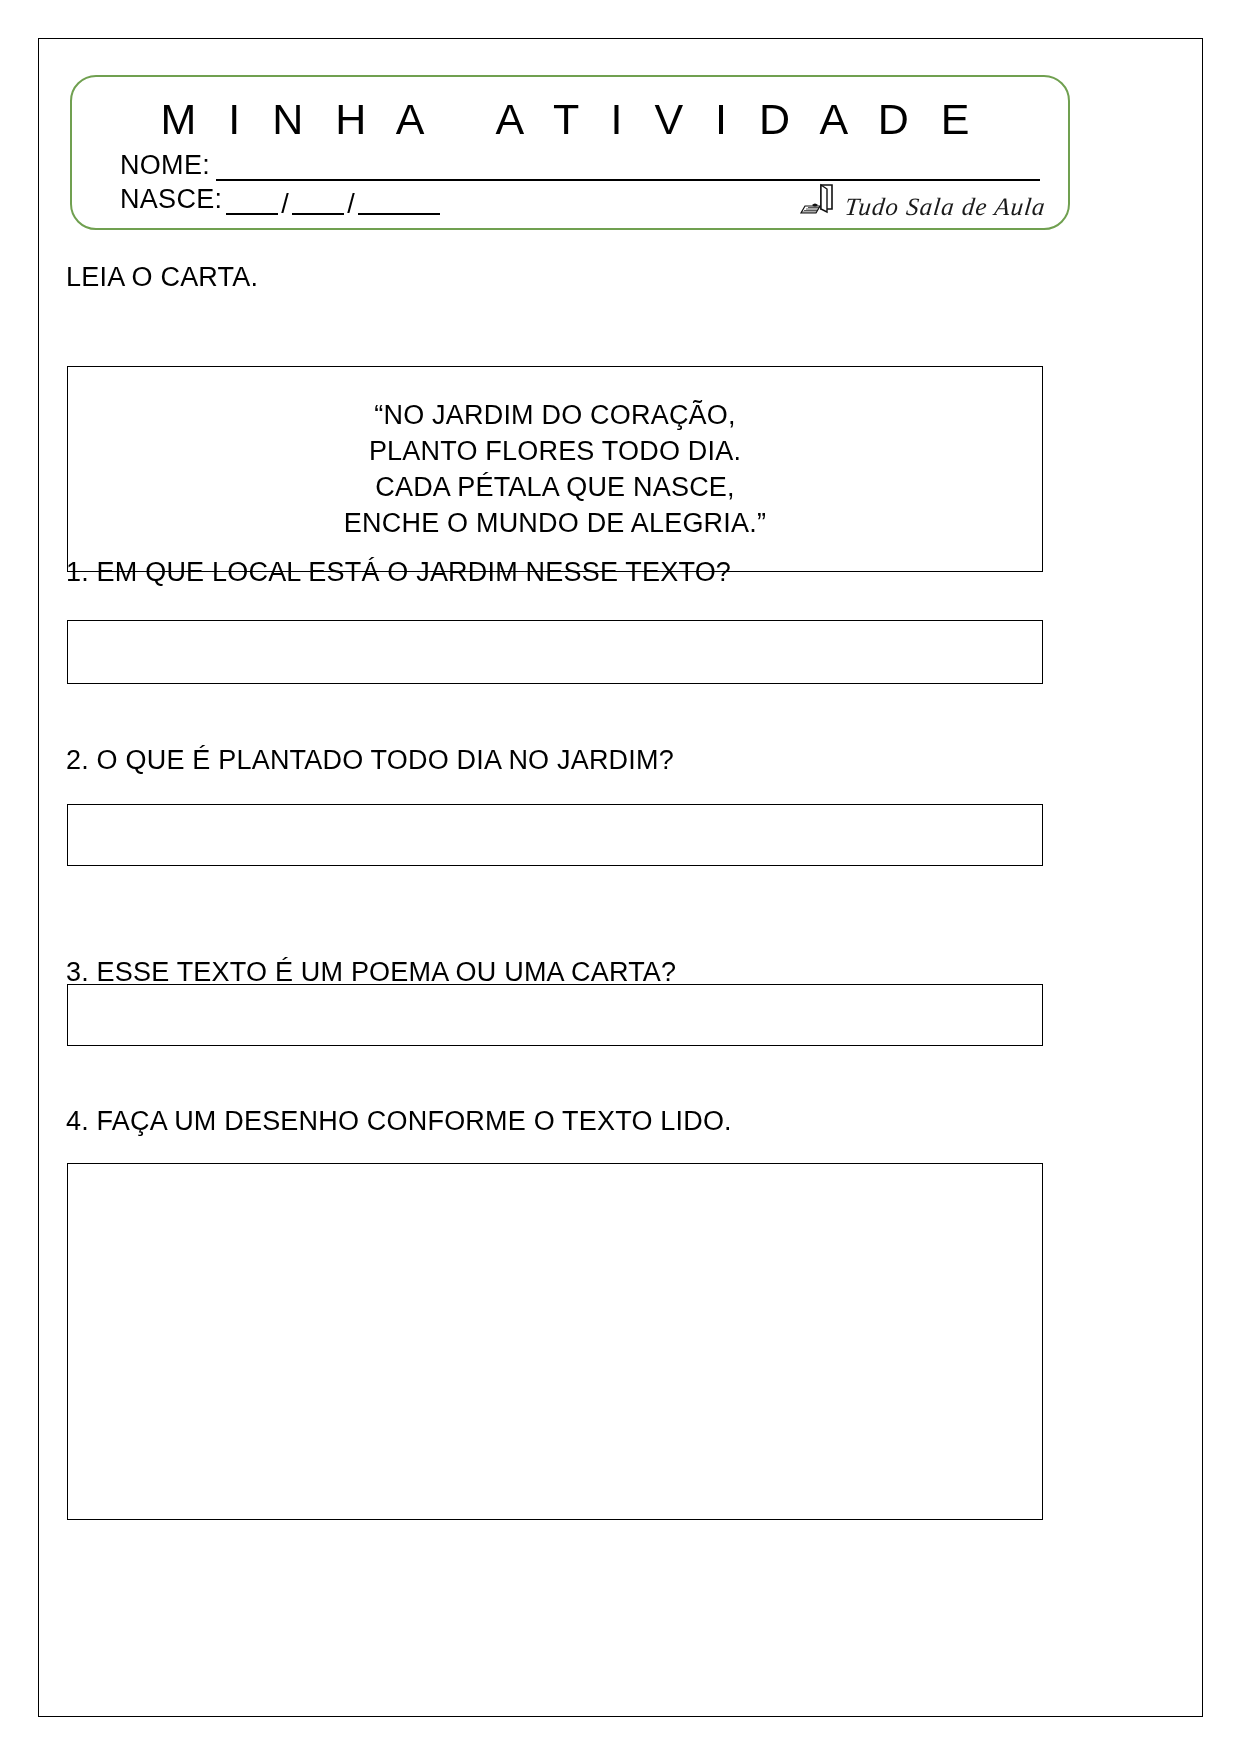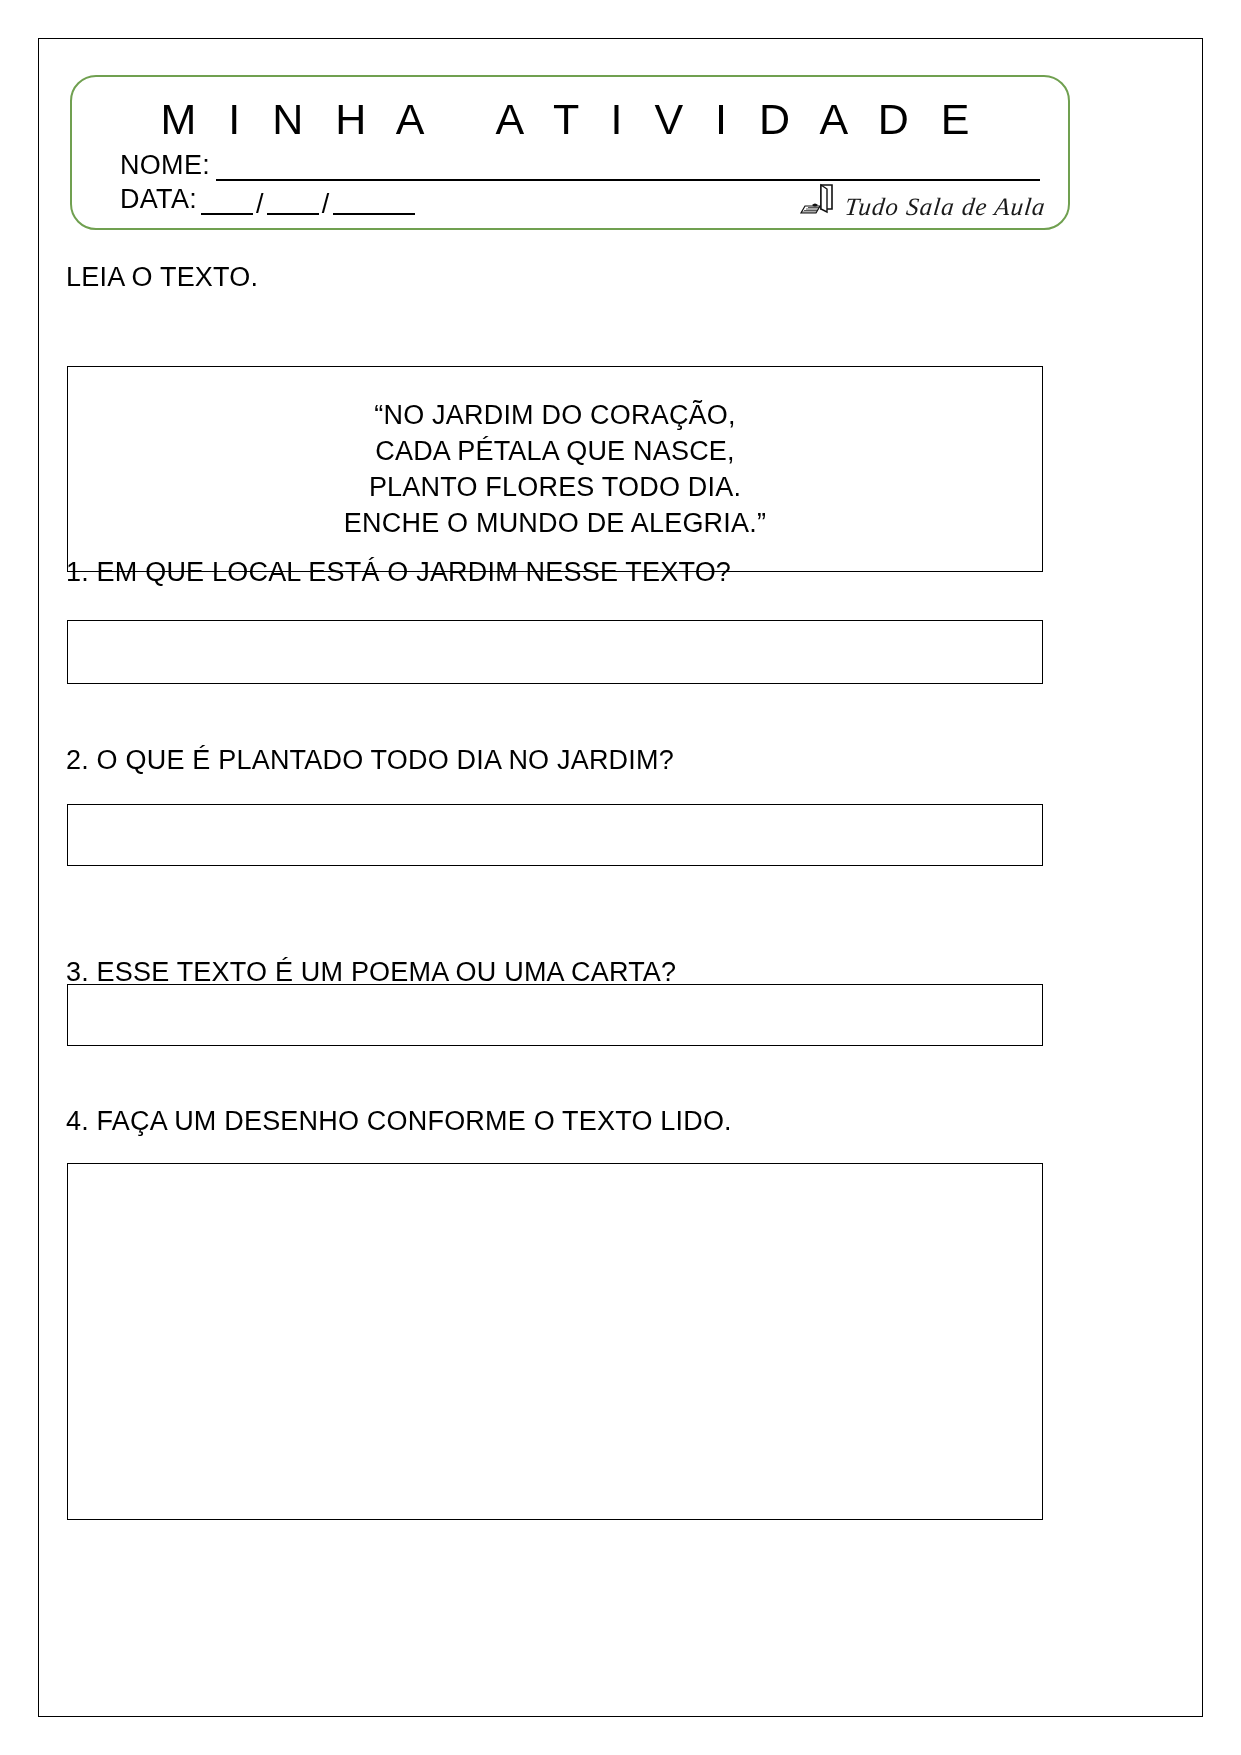--- a/index.html
+++ b/index.html
@@ -184,21 +184,21 @@
   <div class="header-card">
 
     <div class="header-title">M I N H A   A T I V I D A D E</div>
 
     <div class="field-row field-nome">
       <span class="field-label">NOME:</span>
       <span class="field-line"></span>
     </div>
 
     <div class="field-row field-data">
-      <span class="field-label">DATA:</span>
+      <span class="field-label">NASCE:</span>
       <span class="data-blank blank-sm"></span>
       <span class="slash">/</span>
       <span class="data-blank blank-md"></span>
       <span class="slash">/</span>
       <span class="data-blank blank-lg"></span>
     </div>
 
     <div class="logo">
       <span class="logo-icon">
         <svg width="42" height="36" viewBox="0 0 42 36" xmlns="http://www.w3.org/2000/svg">
@@ -211,26 +211,26 @@
             <path d="M22 3 L33 3 L33 27 L22 27 Z" fill="#ffffff" stroke-width="1.6"></path>
             <path d="M22 3 L28 7 L28 30 L22 27 Z" fill="#ffffff" stroke-width="1.4"></path>
           </g>
           <path d="M13 23 q3 -3 6 0 q-3 3 -6 0" fill="#111111"></path>
         </svg>
       </span>
       <span class="logo-text">Tudo Sala de Aula</span>
     </div>
   </div>
 
-  <div class="instruction">LEIA O TEXTO.</div>
+  <div class="instruction">LEIA O CARTA.</div>
 
   <div class="text-box">
     <div class="poem-line">“NO JARDIM DO CORAÇÃO,</div>
+    <div class="poem-line">PLANTO FLORES TODO DIA.</div>
     <div class="poem-line">CADA PÉTALA QUE NASCE,</div>
-    <div class="poem-line">PLANTO FLORES TODO DIA.</div>
     <div class="poem-line">ENCHE O MUNDO DE ALEGRIA.”</div>
   </div>
 
   <div class="question q1">1. EM QUE LOCAL ESTÁ O JARDIM NESSE TEXTO?</div>
   <div class="answer-box a1"></div>
 
   <div class="question q2">2. O QUE É PLANTADO TODO DIA NO JARDIM?</div>
   <div class="answer-box a2"></div>
 
   <div class="question q3">3. ESSE TEXTO É UM POEMA OU UMA CARTA?</div>

